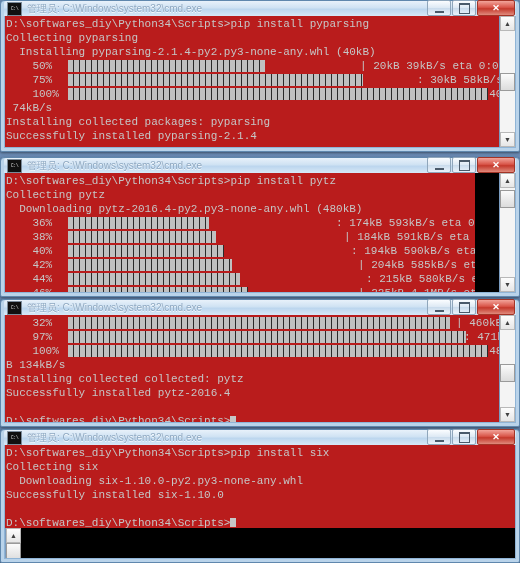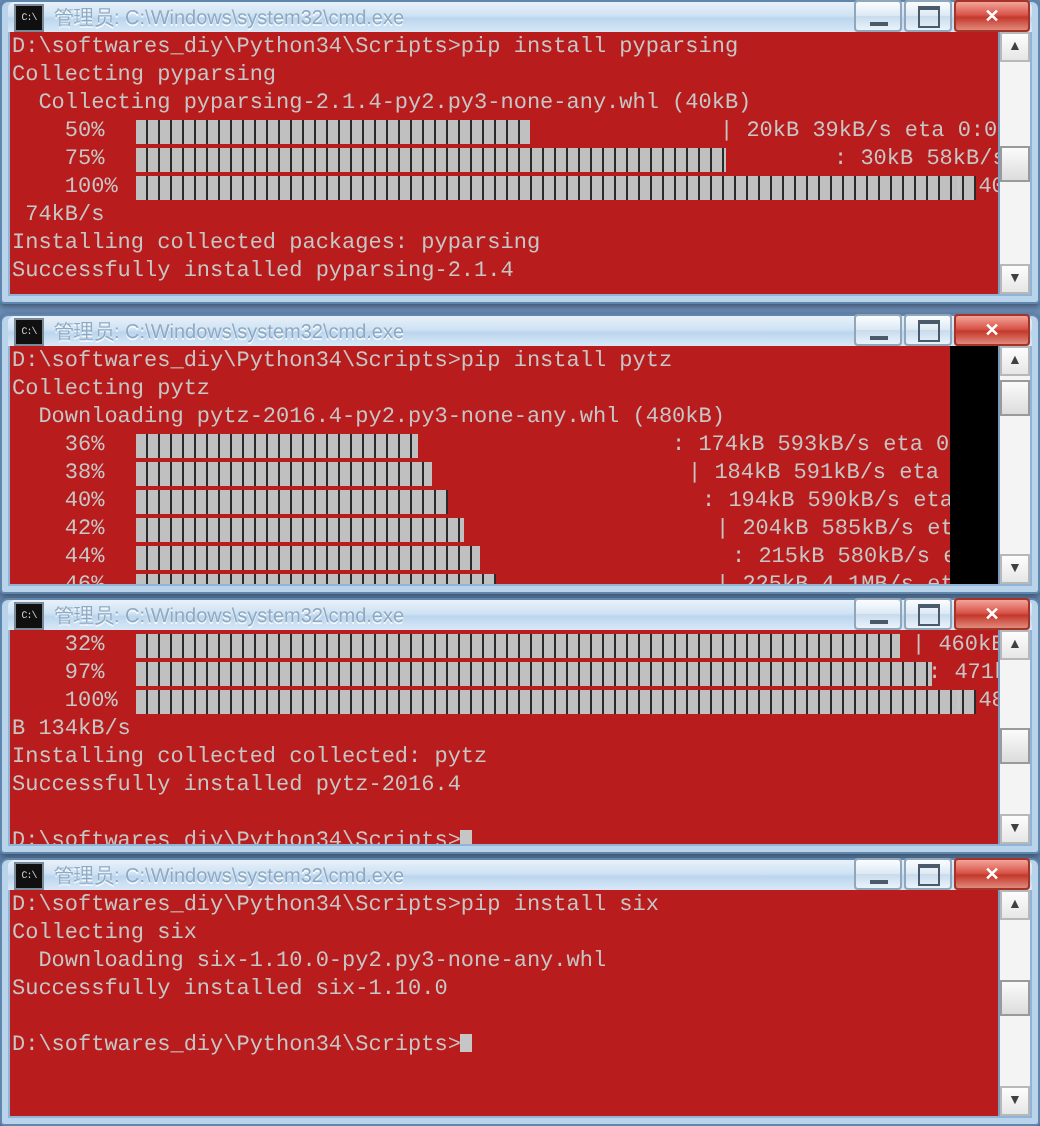--- a/index.html
+++ b/index.html
@@ -183,21 +183,21 @@
             <div class="wbtn">
               <span class="max-glyph"></span>
             </div>
             <div class="wbtn close">✕</div>
           </div>
         </div>
         <div class="client" style="height: 131px;">
           <div class="screen">
             <div class="line"><span>D:\softwares_diy\Python34\Scripts&gt;pip install pyparsing</span></div>
             <div class="line"><span>Collecting pyparsing</span></div>
-            <div class="line"><span>  Collecting pyparsing-2.1.4-py2.py3-none-any.whl (40kB)</span></div>
+            <div class="line"><span>  Installing pyparsing-2.1.4-py2.py3-none-any.whl (40kB)</span></div>
             <div class="line prow"><span class="pct">    50%</span><div class="bar" style="left: 62px; width: 197px;"></div><span class="rt" style="left: 354px;">| 20kB 39kB/s eta 0:00:</span></div>
             <div class="line prow"><span class="pct">    75%</span><div class="bar" style="left: 62px; width: 295px;"></div><span class="rt" style="left: 411px;">: 30kB 58kB/s</span></div>
             <div class="line prow"><span class="pct">    100%</span><div class="bar" style="left: 62px; width: 420px;"></div><span class="rt" style="left: 470px;">| 40kB</span></div>
             <div class="line"><span> 74kB/s</span></div>
             <div class="line"><span>Installing collected packages: pyparsing</span></div>
             <div class="line"><span>Successfully installed pyparsing-2.1.4</span></div>
             <div class="line"><span></span></div>
           </div>
           <div class="vscroll">
             <div class="sb-arrow">▲</div>
@@ -284,21 +284,21 @@
           <div class="wbtns">
             <div class="wbtn">
               <span class="mini-glyph"></span>
             </div>
             <div class="wbtn">
               <span class="max-glyph"></span>
             </div>
             <div class="wbtn close">✕</div>
           </div>
         </div>
-        <div class="client" style="height: 113px;">
+        <div class="client" style="height: 113px; flex-direction: column;">
           <div class="screen">
             <div class="line"><span>D:\softwares_diy\Python34\Scripts&gt;pip install six</span></div>
             <div class="line"><span>Collecting six</span></div>
             <div class="line"><span>  Downloading six-1.10.0-py2.py3-none-any.whl</span></div>
             <div class="line"><span>Successfully installed six-1.10.0</span></div>
             <div class="line"><span></span></div>
             <div class="line"><span>D:\softwares_diy\Python34\Scripts&gt;</span><span class="cursorblk"></span></div>
           </div>
           <div class="vscroll">
             <div class="sb-arrow">▲</div>

